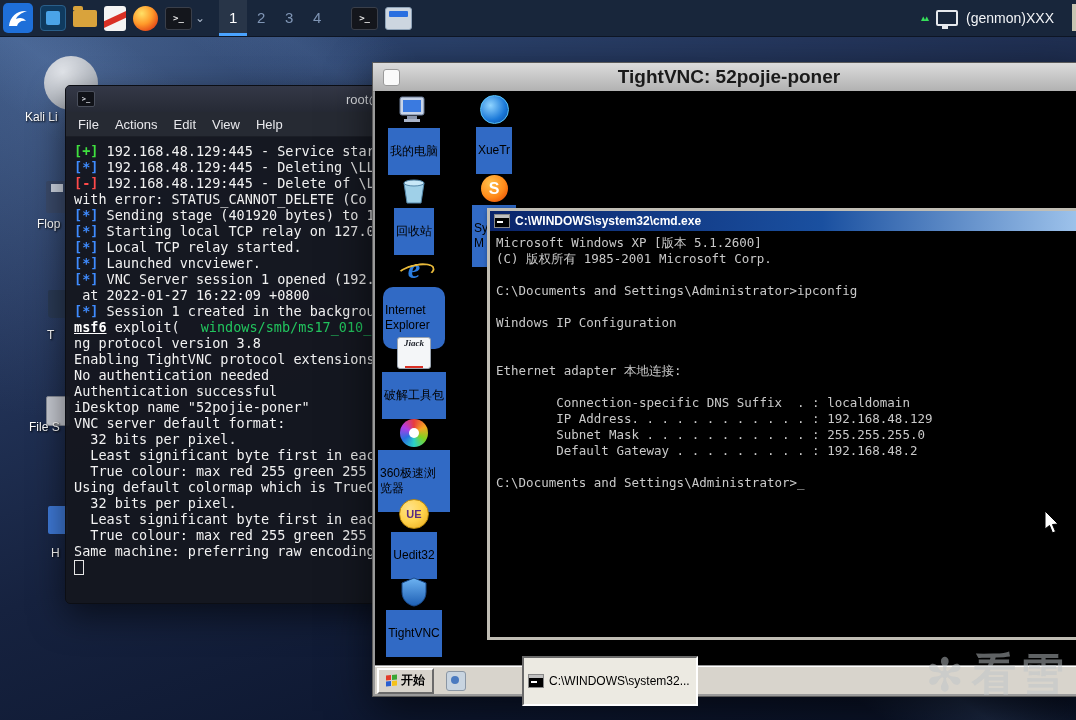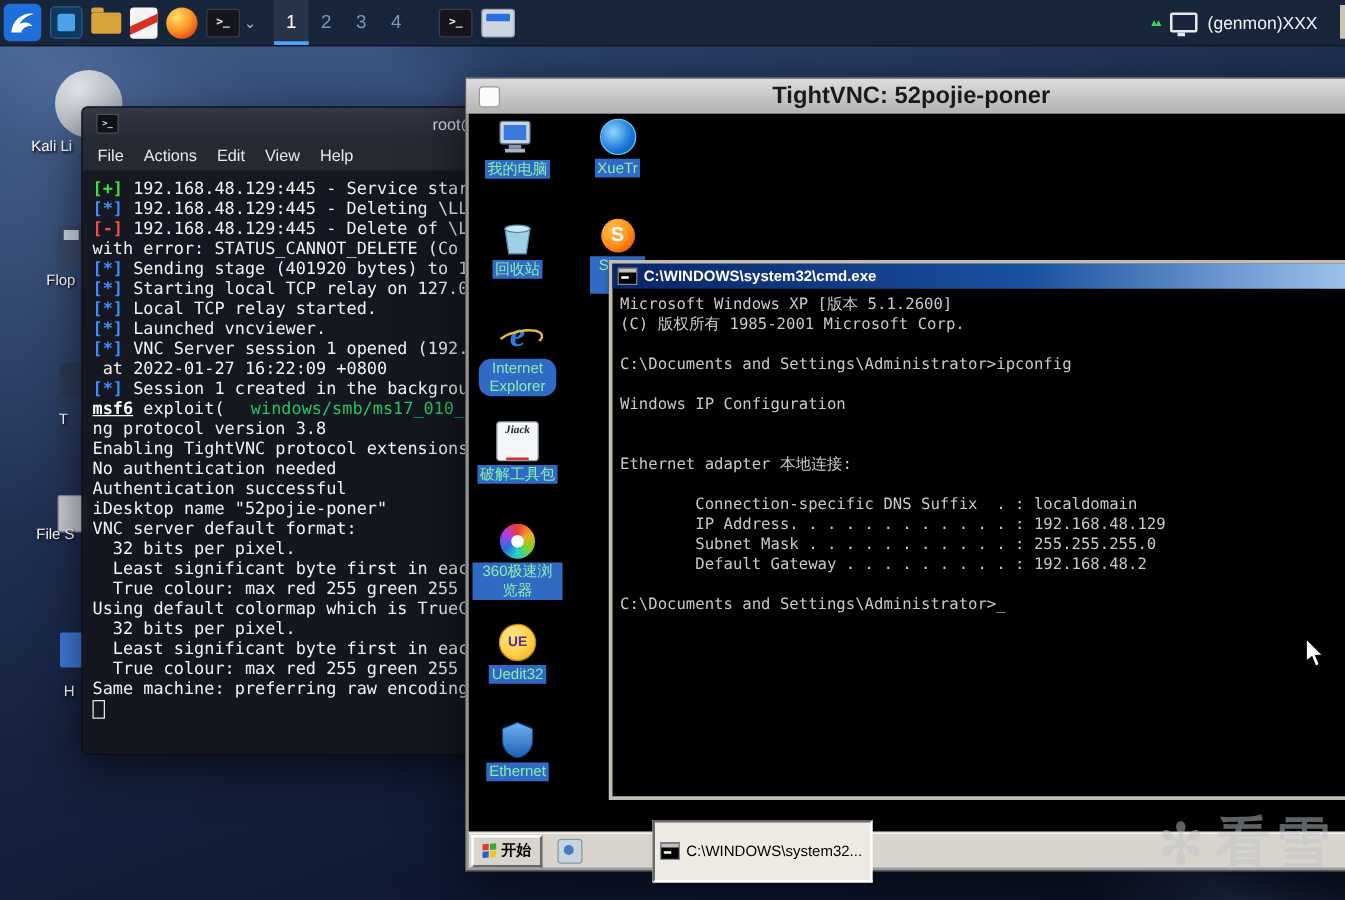--- a/index.html
+++ b/index.html
@@ -79,21 +79,21 @@
   
   #vnc{position:absolute;left:372px;top:62px;width:712px;height:633px;z-index:10;
     background:#9a9a9a;border:1px solid #5a5a5a;box-shadow:0 14px 40px rgba(0,0,0,.6);}
   .v-titlebar{height:28px;background:linear-gradient(#dcdcdc,#b2b2b2);display:flex;align-items:center;justify-content:center;position:relative;border-bottom:1px solid #8a8a8a;}
   .v-icon{position:absolute;left:10px;width:15px;height:15px;background:#fafafa;border:1px solid #9a9a9a;border-radius:3px;}
   .v-title{color:#1a1a1a;font-size:19px;font-weight:bold;}
   .v-desktop{position:absolute;left:2px;right:0;top:28px;bottom:31px;background:#000;overflow:hidden;}
 
   
   .xp-icon{position:absolute;width:72px;display:flex;flex-direction:column;align-items:center;gap:3px;z-index:1;}
-  .xlabel{background:#316ac5;color:#86efac;font-size:12px;line-height:15px;padding:0 2px;text-align:center;max-width:70px;}
+  .xlabel{background:#316ac5;color:#000000;font-size:12px;line-height:15px;padding:16px 2px;max-width:70px;}
   .xi-1{left:3px;top:4px;} .xi-2{left:83px;top:4px;}
   .xi-3{left:3px;top:84px;} .xi-4{left:83px;top:84px;}
   .xi-5{left:3px;top:163px;} .xi-6{left:3px;top:246px;}
   .xi-7{left:3px;top:328px;} .xi-8{left:3px;top:408px;}
   .xi-9{left:3px;top:486px;}
   .xi-4 .xlabel{max-width:40px;}
   .xi-5 .xlabel{max-width:58px;border-radius:10px;}
   .xi-7 .xlabel{max-width:74px;word-break:break-all;}
   .art-xuetr{width:27px;height:27px;border-radius:50%;
     background:radial-gradient(circle at 35% 35%,#8fd4ff,#1a78d8 60%,#0a4a9a);border:1px solid #5ac8ff;}
@@ -282,21 +282,21 @@
       <div class="xp-icon xi-9">
         <svg width="26" height="30" viewBox="0 0 26 30">
           <defs>
               <linearGradient id="sg" x1="0" y1="0" x2="0" y2="1">
             <stop offset="0" stop-color="#6db3f2"></stop>
                 <stop offset="1" stop-color="#1e5fb4"></stop>
           </linearGradient>
             </defs>
           <path d="M13 1 L25 6 L25 15 C25 23 19 28 13 29 C7 28 1 23 1 15 L1 6 Z" fill="url(#sg)" stroke="#1a4a8a"></path>
         </svg>
-        <div class="xlabel">Ethernet</div>
+        <div class="xlabel">TightVNC</div>
       </div>
 
       <div id="cmdwin">
         <div class="c-titlebar">
           <span class="cmdico"></span>
           <span class="c-title">C:\WINDOWS\system32\cmd.exe</span>
         </div>
         <div class="c-output">
             <div class="cline">Microsoft Windows XP [版本 5.1.2600]</div>
             <div class="cline">(C) 版权所有 1985-2001 Microsoft Corp.</div>

